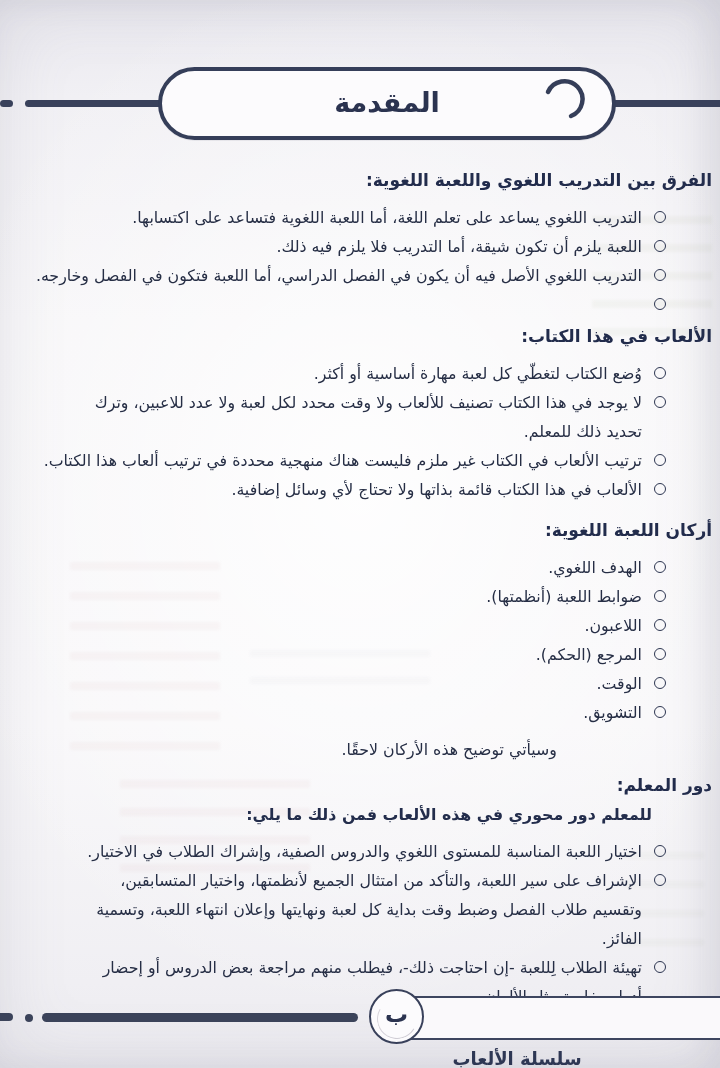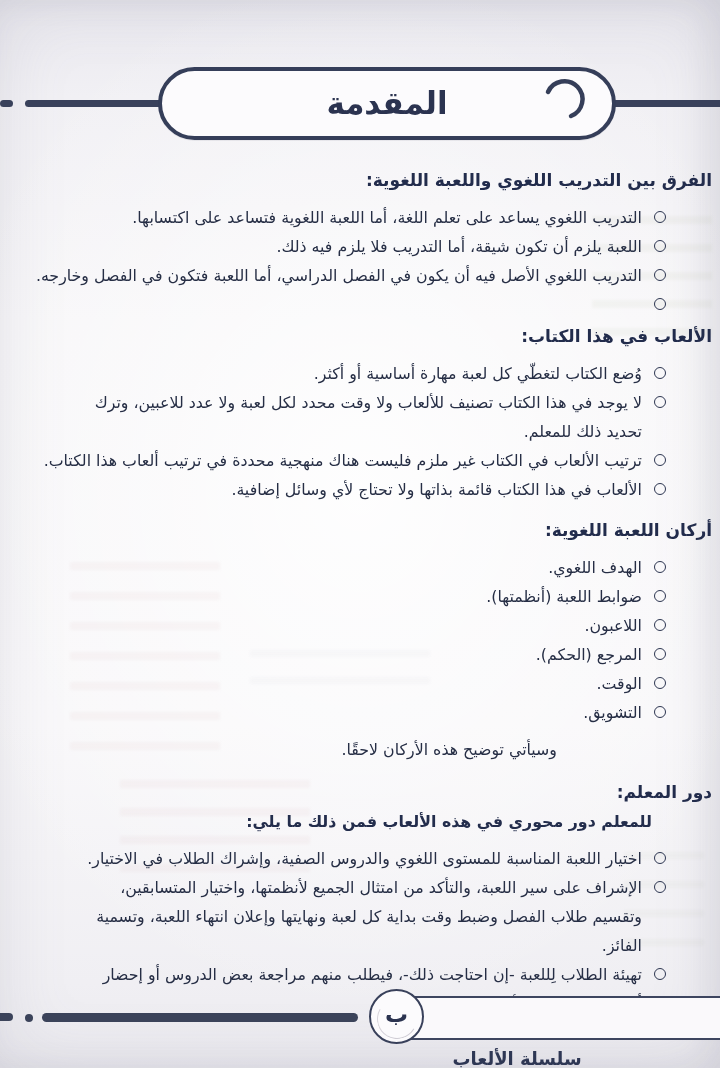--- a/index.html
+++ b/index.html
@@ -22,39 +22,39 @@
   .hrule.left{left:25px;top:100px;width:140px;height:7px;}
   .hrule.right{left:608px;top:100px;width:112px;height:7px;border-radius:4px 0 0 4px;}
   .title-pill{
     position:absolute;left:158px;top:67px;width:458px;height:73px;
     background:#fcfbfd;border:4.5px solid #353e59;border-radius:40px;
     box-sizing:border-box;
     display:flex;align-items:center;justify-content:center;
     box-shadow:0 1px 0 rgba(60,60,90,.08);
   }
   .page-title{
-    font-size:31px;font-weight:bold;color:#2b3350;letter-spacing:.5px;
+    font-size:27px;font-weight:bold;color:#2b3350;letter-spacing:.5px;
     transform:translateY(-1px);
     text-align:center;
   }
   .arc-ornament{position:absolute;left:540px;top:70px;}
 
   
   .content{
     position:absolute;top:166px;right:8px;left:68px;
     font-size:15.8px;line-height:29px;color:#262e45;
     text-align:right;
   }
   .sec h2{
     margin:0;font-size:17px;font-weight:bold;color:#222c4c;
     line-height:29px;white-space:nowrap;
   }
   .sec.s2 h2{margin-top:32px;}
   .sec.s3 h2{margin-top:12px;}
-  .sec.s4 h2{margin-top:14px;}
+  .sec.s4 h2{margin-top:7px;}
   ul.bullets{list-style:none;margin:8px;padding:0;}
   ul.bullets li{
     position:relative;padding-right:62px;line-height:29px;
   }
   ul.bullets li.oneline{white-space:nowrap;}
   .ring{
     position:absolute;right:38px;top:8px;width:12px;height:12px;
     border:1.9px solid #2d3651;border-radius:50%;background:transparent;
     box-sizing:border-box;
   }

